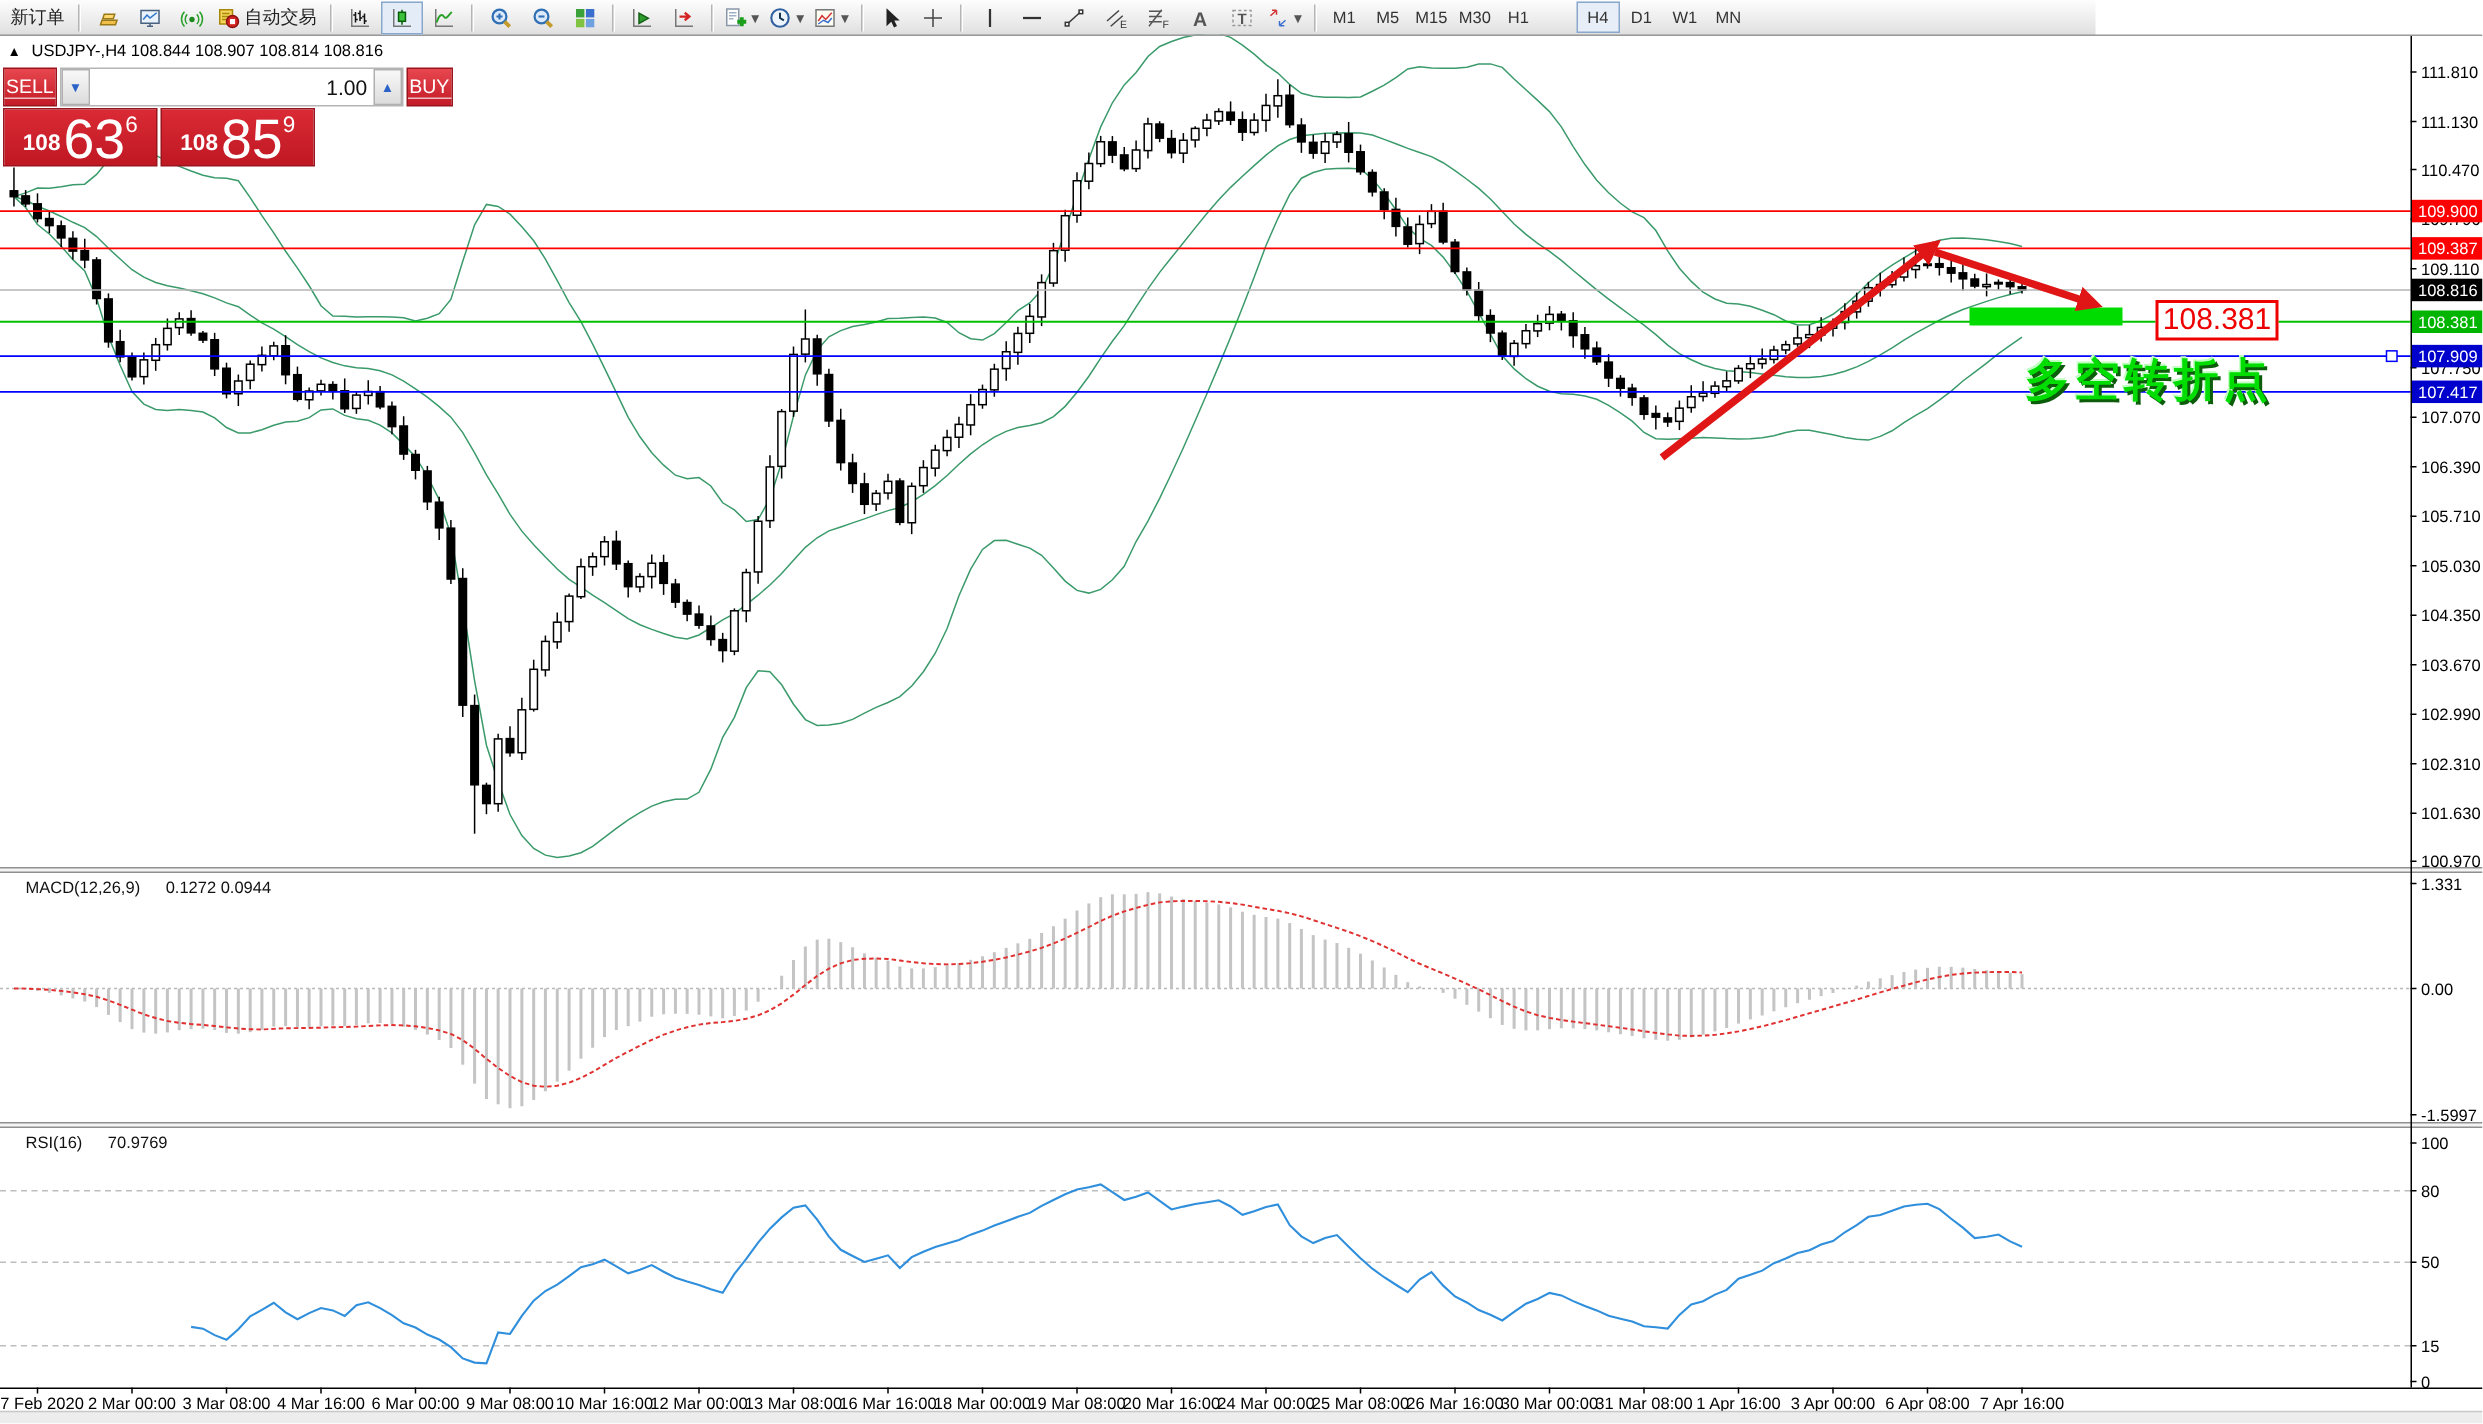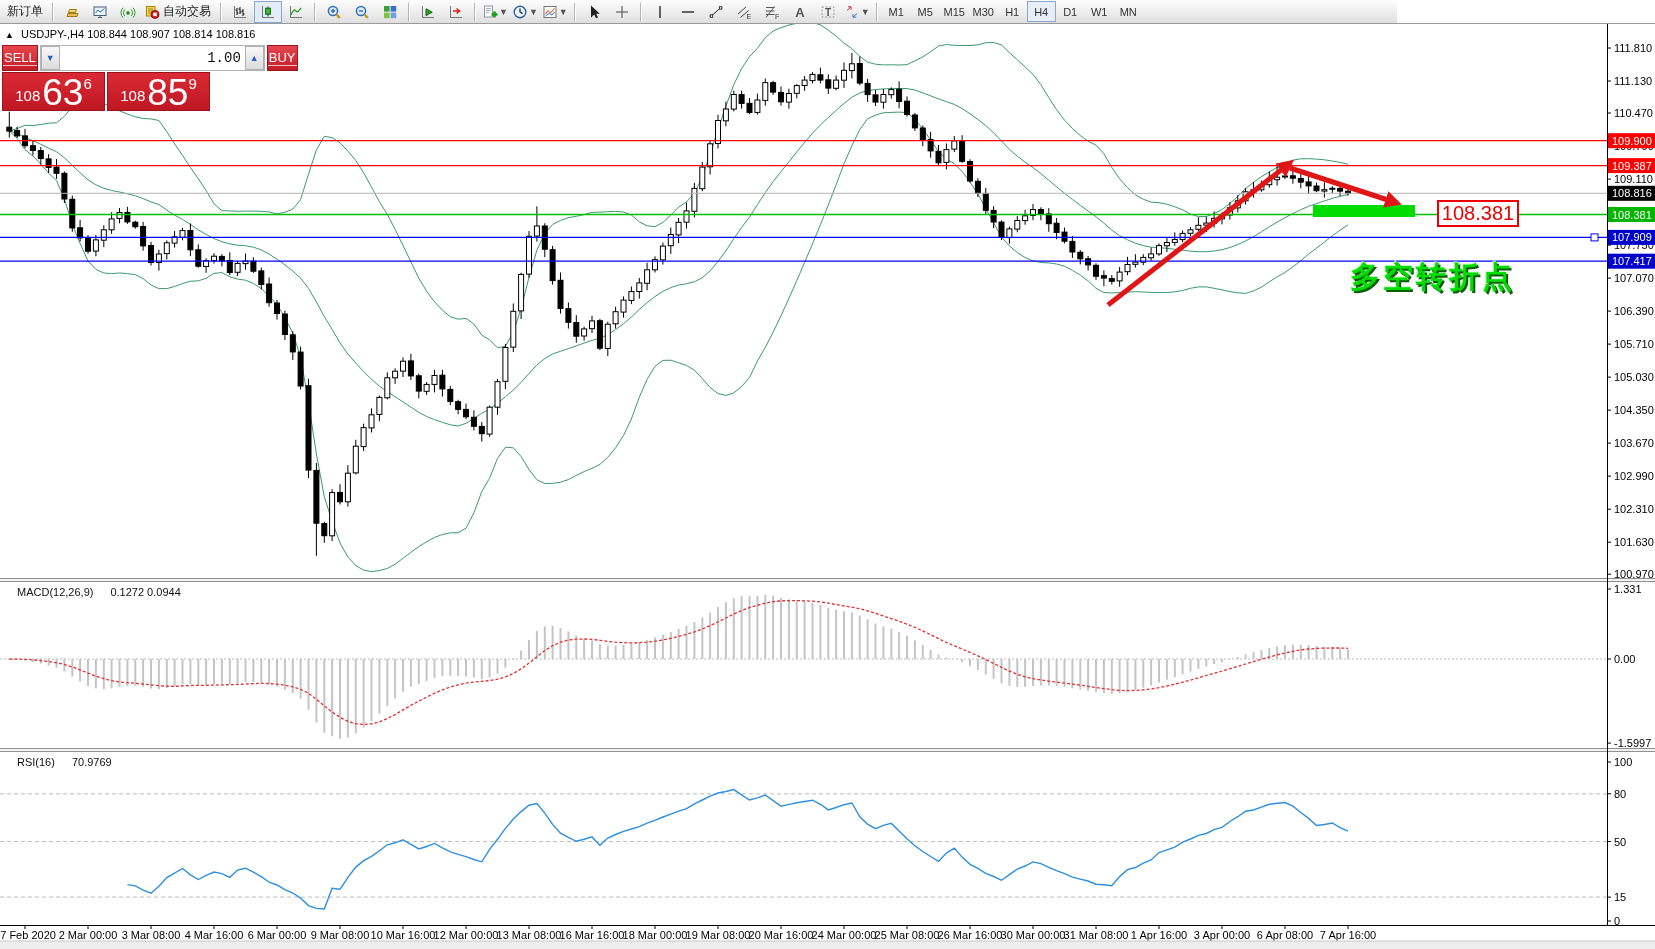--- a/index.html
+++ b/index.html
@@ -11,52 +11,52 @@
   .tb-group{display:flex;align-items:center;height:23px;padding:0 2px;}
   .tb-sep{width:0;height:18px;border-left:1px solid #b5b5b5;border-right:1px solid #fff;margin:0 2px;}
   .tb-btn{display:inline-flex;align-items:center;justify-content:center;height:20px;min-width:24px;
     border:1px solid transparent;background:transparent;padding:0 1px;cursor:default;}
   .tb-btn.active{border:1px solid #8aa8cc;background:#e3ecf7;}
   .tb-btn svg{width:16px;height:16px;}
   .tb-btn .tb-label{font-size:12px;color:#222;padding:0 3px;white-space:nowrap;}
   .tb-dd{font-size:9px;color:#555;margin-left:1px;}
   .tf-btn{display:inline-flex;align-items:center;justify-content:center;height:19px;min-width:27px;
     font-size:11px;color:#333;border:1px solid transparent;}
-  .tf-btn.active{border:1px solid #8aa8cc;background:#e7eef8;}
+  .tf-btn.active{border:1px solid #8aa8cc;background:#e7eef8;margin-left:24px;}
   
   #chart-svg{position:absolute;left:0;top:0;z-index:1;}
   .ovl{position:absolute;z-index:10;}
   #chart-title{left:5px;top:28px;font-size:11px;color:#000;white-space:nowrap;}
   #chart-title .tgl{font-size:9px;margin-right:4px;}
   #macd-header{left:5px;top:586px;font-size:11px;color:#111;}
   #rsi-header{left:5px;top:756px;font-size:11px;color:#111;}
   #macd-header span,#rsi-header span{margin-right:5px;margin-left:12px;}
   
   #ocp{left:2px;top:45px;width:208px;z-index:20;}
   .ocp-row{display:flex;height:26px;}
   .ocp-btn{width:50px;background:linear-gradient(#e8474f,#c31b27);color:#fff;font-size:13px;
     border:1px solid #9a141d;display:flex;align-items:center;justify-content:flex-end;}
   .ocp-btn span{border-bottom:1px solid rgba(255,255,255,.7);padding:0 1px;}
   #vol-box{flex:1;display:flex;margin:0 2px;border:1px solid #b5b5b5;background:#fff;height:24px;}
   .vol-arrow{width:17px;background:linear-gradient(#f8f8f8,#dcdcdc);border:1px solid #b0b0b0;
     color:#2a62c8;font-size:9px;display:flex;align-items:center;justify-content:center;}
   #vol-input{flex:1;border:0;outline:none;text-align:right;font-size:14px;padding:0 4px;
-    font-family:Liberation Mono, monospace;color:#111;min-width:0;}
+    font-family:Liberation Sans, sans-serif;color:#111;min-width:0;}
   .ocp-prices{display:flex;margin-top:1px;}
   .pbox{flex:1;height:36px;background:linear-gradient(#da2a35,#bf1823);border:1px solid #9a141d;
     color:#fff;display:flex;align-items:flex-end;justify-content:center;padding-bottom:1px;}
   .pbox:first-child{margin-right:2px;}
-  .p-small{font-size:15px;line-height:26px;margin-right:2px;}
+  .p-small{font-size:15px;line-height:26px;margin-right:2px;font-weight:bold;}
   .p-big{font-size:37px;line-height:33px;}
   .p-sup{font-size:15px;line-height:15px;align-self:flex-start;margin-top:3px;}
   
   #price-label-box{border:2px solid #ee0000;color:#ee0000;background:#fff;font-size:20px;
     display:flex;align-items:center;justify-content:center;z-index:12;}
   #note-text{font-size:30px;font-weight:bold;letter-spacing:3px;z-index:12;
-    text-shadow:2px 2px 0 #0c5c0c,-1px -1px 0 #bfffbf;white-space:nowrap;margin-top:24px;}
+    text-shadow:2px 2px 0 #0c5c0c,-1px -1px 0 #bfffbf;white-space:nowrap;}
 </style>
 </head>
 <body>
 
 <svg id="chart-svg" width="1655" height="949" viewBox="0 0 1655 949" style="font-family:'Liberation Sans',sans-serif;font-size:11px;">
     <rect x="0" y="23" width="1655" height="926" fill="#ffffff"></rect>
     <line x1="0" y1="23.5" x2="1655" y2="23.5" stroke="#9a9a9a"></line>
     <g fill="none" stroke="#3a9a6a" stroke-width="1">
       <polyline points="9.3,131.1 17.1,128.6 25.0,125.4 32.9,125.5 40.8,124.5 48.6,123.2 56.5,122.8 64.4,116.3 72.3,106.5 80.1,101.9 88.0,98.6 95.9,100.3 103.8,103.6 111.6,107.4 119.5,110.9 127.4,114.0 135.3,116.8 143.1,118.5 151.0,118.9 158.9,120.5 166.8,131.7 174.6,143.8 182.5,155.3 190.4,167.5 198.3,178.7 206.1,190.5 214.0,203.8 221.9,210.7 229.8,210.9 237.6,211.3 245.5,211.1 253.4,211.1 261.3,211.3 269.1,211.9 277.0,214.0 284.9,212.2 292.8,209.1 300.6,199.6 308.5,174.2 316.4,149.9 324.3,136.3 332.1,137.6 340.0,142.8 347.9,151.1 355.8,160.5 363.6,172.7 371.5,187.1 379.4,201.7 387.3,214.4 395.1,229.4 403.0,245.4 410.9,261.8 418.8,278.2 426.6,291.2 434.5,301.8 442.4,310.1 450.3,316.8 458.1,319.2 466.0,318.4 473.9,324.0 481.8,335.2 489.6,339.9 497.5,347.7 505.4,346.4 513.3,332.3 521.1,308.3 529.0,277.4 536.9,250.1 544.8,233.4 552.6,224.5 560.5,220.4 568.4,217.7 576.3,216.3 584.1,214.6 592.0,212.4 599.9,212.2 607.8,211.7 615.6,211.4 623.5,212.0 631.4,215.0 639.3,221.8 647.1,225.8 655.0,226.7 662.9,222.4 670.8,215.0 678.6,207.1 686.5,202.0 694.4,193.4 702.3,176.9 710.1,154.4 718.0,129.4 725.9,106.2 733.8,84.6 741.6,68.5 749.5,56.6 757.4,48.3 765.3,37.7 773.1,31.0 781.0,27.7 788.9,25.0 796.8,23.3 804.6,22.3 812.5,22.4 820.4,24.9 828.3,30.1 836.1,36.1 844.0,43.1 851.9,48.7 859.8,56.3 867.6,62.2 875.5,64.2 883.4,64.9 891.3,64.8 899.1,65.0 907.0,64.6 914.9,60.8 922.8,56.8 930.6,51.8 938.5,46.0 946.4,44.5 954.3,45.3 962.1,45.5 970.0,45.5 977.9,44.8 985.8,42.7 993.6,42.6 1001.5,44.9 1009.4,52.7 1017.3,59.8 1025.1,66.9 1033.0,74.4 1040.9,84.6 1048.8,97.7 1056.6,109.7 1064.5,120.1 1072.4,128.5 1080.3,135.5 1088.1,141.2 1096.0,145.1 1103.9,153.7 1111.8,167.3 1119.6,178.8 1127.5,187.6 1135.4,194.8 1143.3,199.3 1151.1,202.1 1159.0,202.7 1166.9,204.2 1174.8,206.8 1182.6,209.8 1190.5,214.0 1198.4,216.6 1206.3,216.5 1214.1,213.7 1222.0,209.5 1229.9,203.4 1237.8,196.4 1245.6,188.5 1253.5,182.3 1261.4,176.7 1269.3,171.9 1277.1,167.3 1285.0,163.0 1292.9,160.2 1300.8,158.8 1308.6,158.7 1316.5,159.1 1324.4,159.8 1332.3,161.0 1340.1,162.4 1348.0,164.3"></polyline>
       <polyline points="9.3,131.1 17.1,133.5 25.0,137.5 32.9,140.7 40.8,144.3 48.6,148.2 56.5,151.7 64.4,157.7 72.3,165.5 80.1,172.7 88.0,179.8 95.9,184.8 103.8,188.3 111.6,190.5 119.5,192.0 127.4,193.8 135.3,195.8 143.1,198.6 151.0,201.9 158.9,204.5 166.8,210.1 174.6,215.2 182.5,219.4 190.4,224.4 198.3,229.8 206.1,234.4 214.0,238.6 221.9,241.7 229.8,243.9 237.6,245.2 245.5,245.7 253.4,247.2 261.3,249.9 269.1,254.1 277.0,259.2 284.9,264.8 292.8,271.1 300.6,278.1 308.5,288.4 316.4,301.9 324.3,316.6 332.1,329.3 340.0,342.9 347.9,354.1 355.8,363.1 363.6,371.4 371.5,379.3 379.4,386.2 387.3,391.4 395.1,396.8 403.0,401.8 410.9,407.1 418.8,412.4 426.6,416.5 434.5,419.6 442.4,422.3 450.3,424.8 458.1,426.0 466.0,423.3 473.9,418.4 481.8,413.3 489.6,409.1 497.5,403.1 505.4,396.8 513.3,390.0 521.1,382.4 529.0,373.5 536.9,364.9 544.8,358.5 552.6,353.9 560.5,351.3 568.4,348.6 576.3,345.9 584.1,343.1 592.0,340.4 599.9,338.3 607.8,334.5 615.6,329.6 623.5,323.7 631.4,317.0 639.3,309.5 647.1,302.6 655.0,296.5 662.9,291.4 670.8,287.6 678.6,285.0 686.5,283.7 694.4,281.8 702.3,277.7 710.1,270.9 718.0,261.5 725.9,250.8 733.8,238.7 741.6,227.5 749.5,217.1 757.4,204.6 765.3,192.6 773.1,181.6 781.0,171.7 788.9,161.8 796.8,151.9 804.6,142.4 812.5,133.2 820.4,124.9 828.3,117.5 836.1,110.4 844.0,103.4 851.9,97.2 859.8,93.0 867.6,90.5 875.5,89.6 883.4,88.9 891.3,88.6 899.1,88.5 907.0,88.6 914.9,90.0 922.8,92.9 930.6,95.8 938.5,98.9 946.4,101.7 954.3,104.4 962.1,108.5 970.0,113.8 977.9,119.5 985.8,125.6 993.6,132.7 1001.5,141.0 1009.4,149.3 1017.3,156.2 1025.1,162.2 1033.0,167.6 1040.9,173.6 1048.8,180.3 1056.6,186.8 1064.5,193.2 1072.4,199.4 1080.3,205.3 1088.1,211.0 1096.0,216.7 1103.9,223.1 1111.8,230.1 1119.6,235.7 1127.5,239.8 1135.4,243.3 1143.3,245.6 1151.1,247.2 1159.0,247.6 1166.9,248.3 1174.8,249.3 1182.6,250.2 1190.5,251.2 1198.4,251.7 1206.3,251.7 1214.1,251.0 1222.0,249.7 1229.9,247.5 1237.8,244.6 1245.6,240.9 1253.5,236.6 1261.4,231.9 1269.3,226.8 1277.1,222.1 1285.0,217.7 1292.9,213.5 1300.8,209.7 1308.6,206.3 1316.5,203.6 1324.4,200.9 1332.3,198.4 1340.1,196.3 1348.0,194.5"></polyline>

